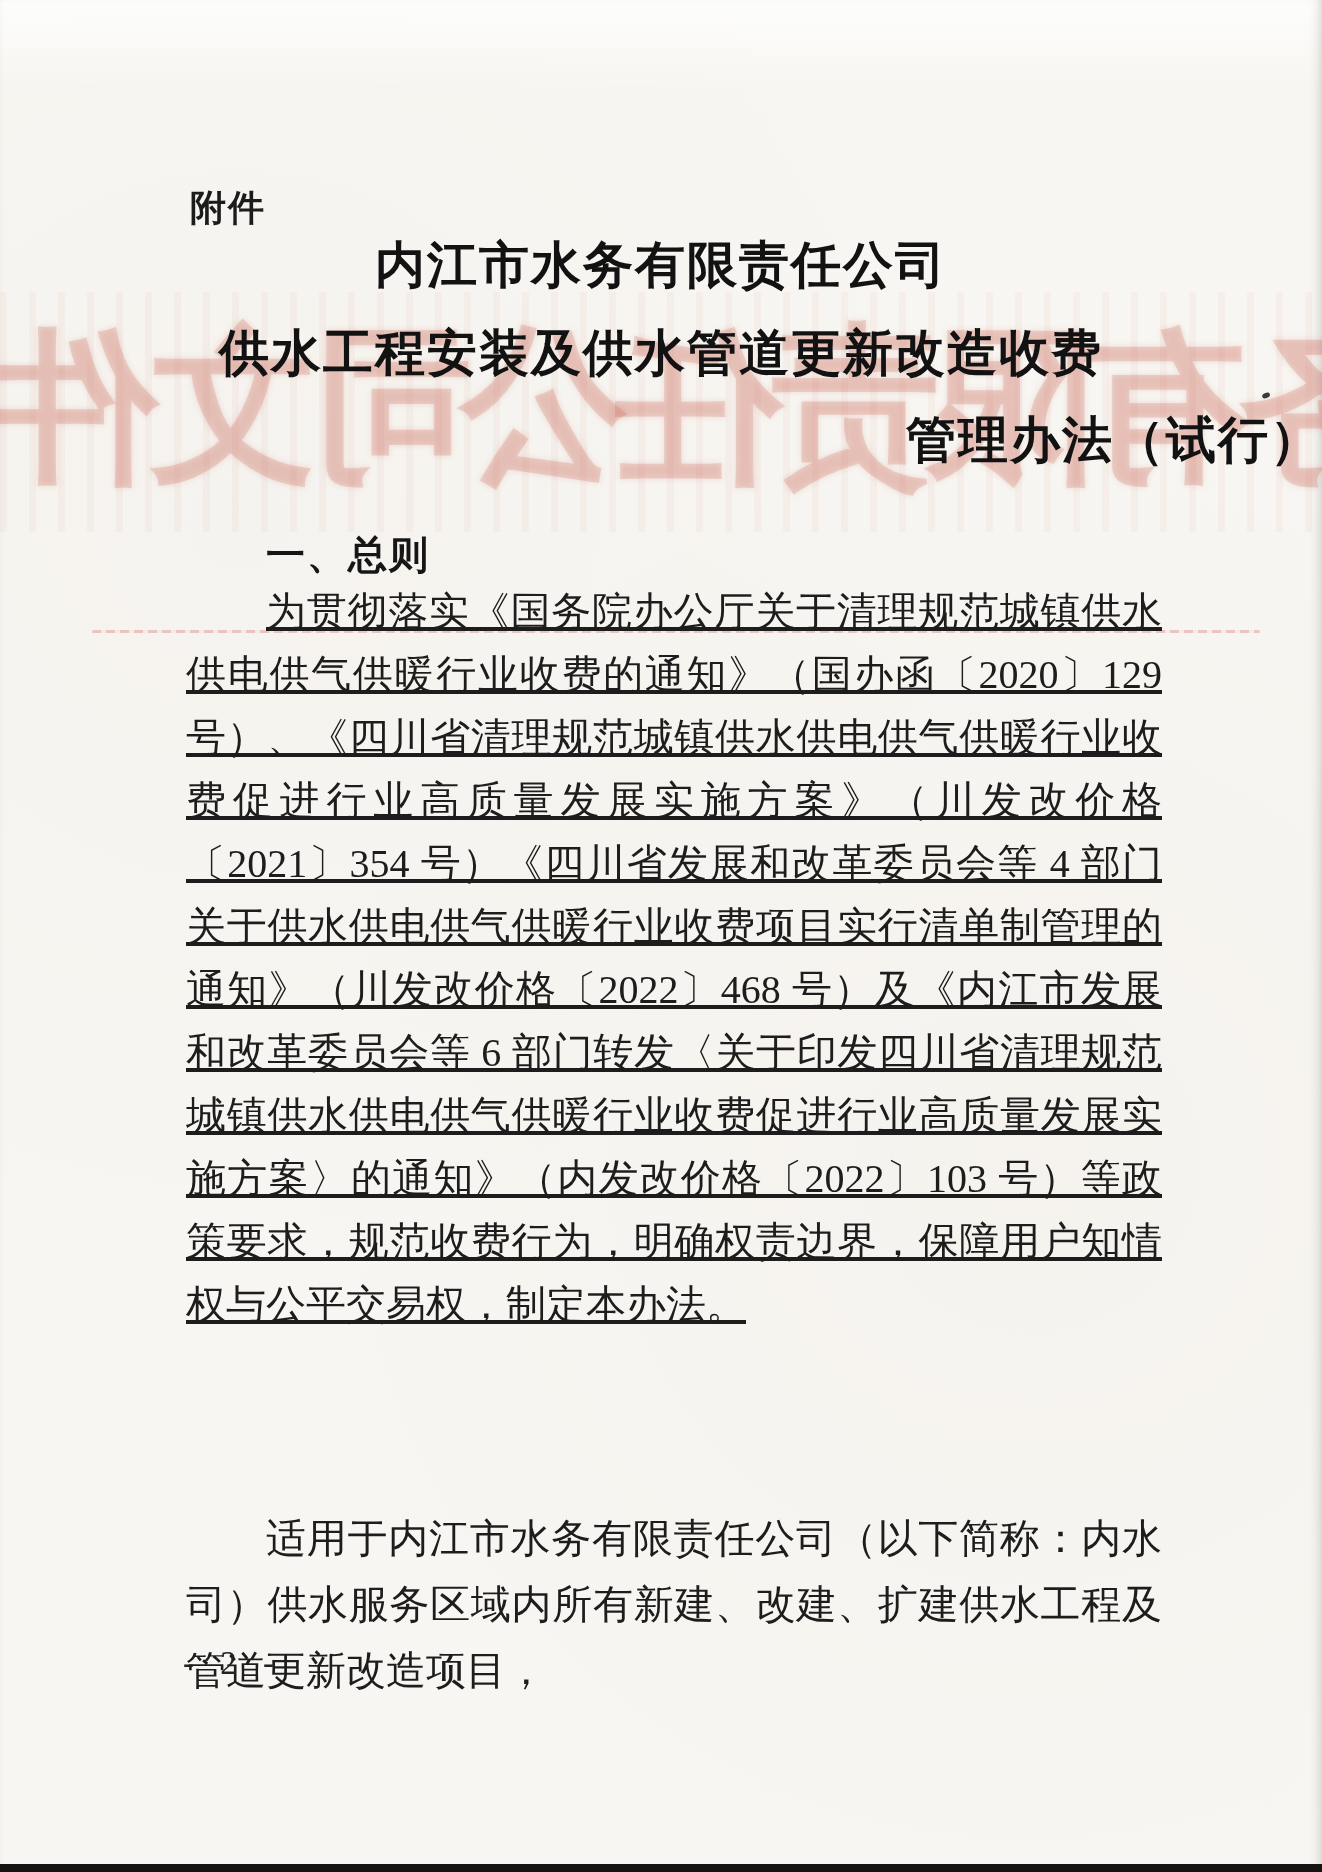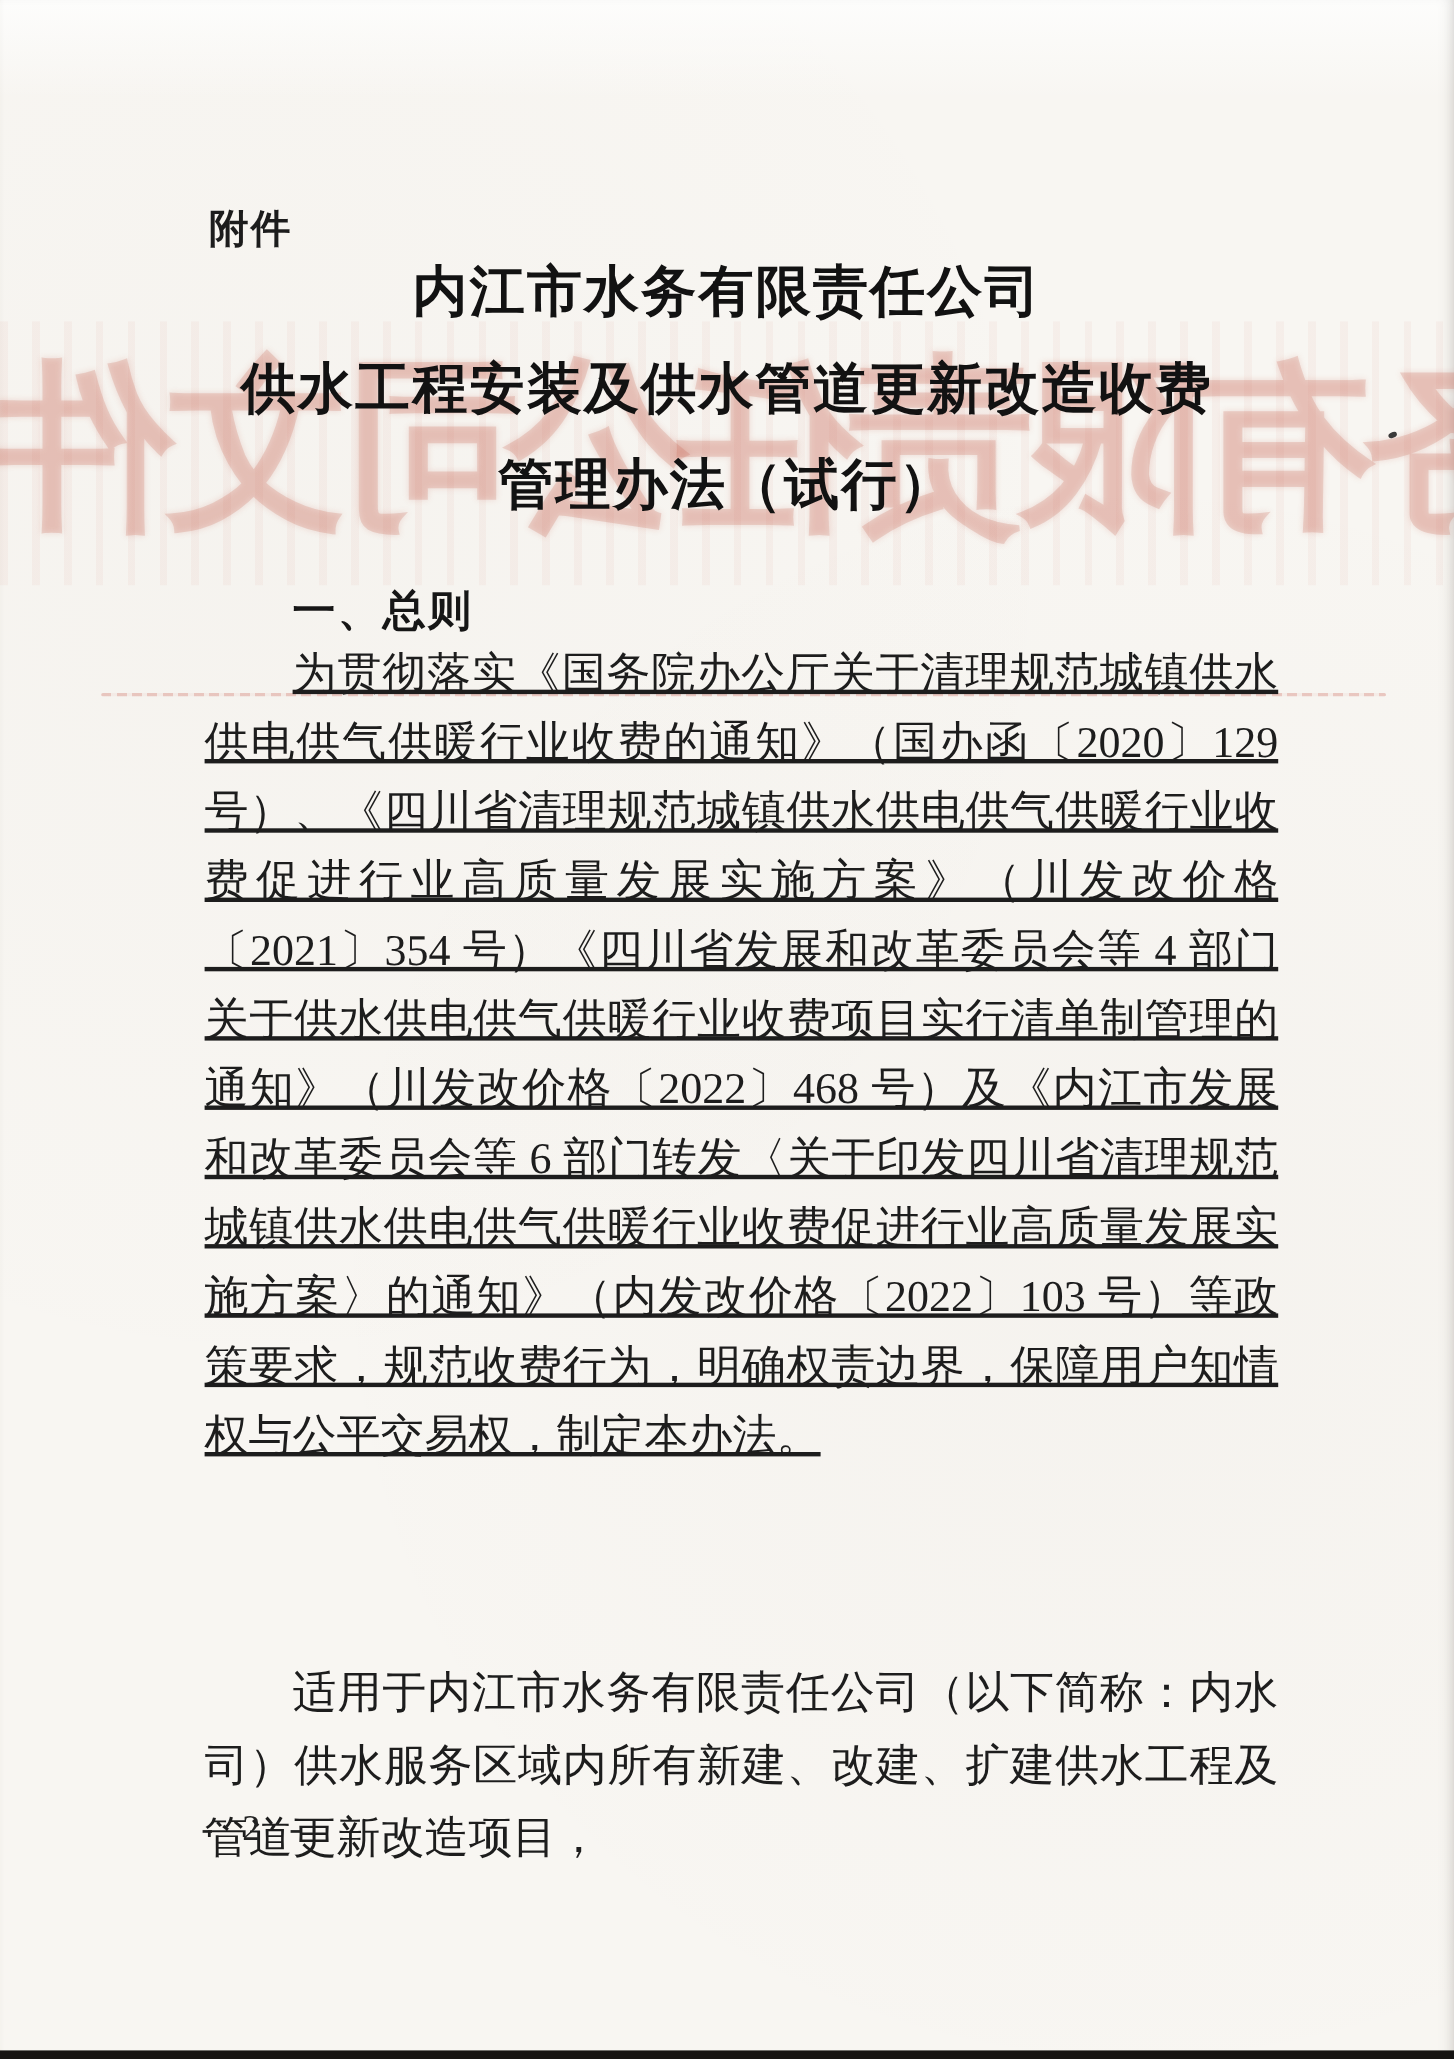--- a/index.html
+++ b/index.html
@@ -51,21 +51,21 @@
   }
 
   .title-line{
     position:absolute; left:0; width:100%;
     text-align:center; font-weight:bold;
     font-family:"Liberation Serif", serif;
     font-size:50px; letter-spacing:2px; color:#121212;
   }
   .title-l1{top:232px;}
   .title-l2{top:320px;}
-  .title-l3{top:407px;}
+  .title-l3{top:407px;text-align:right;}
 
   .section-heading{
     position:absolute; left:266px;
     font-family:"Liberation Sans", sans-serif;
     font-weight:bold; font-size:39px; letter-spacing:2px; color:#161616;
   }
   .h-1{top:528px;}
   .h-2{top:1268px;}
   .h-3{top:1448px;}
 

